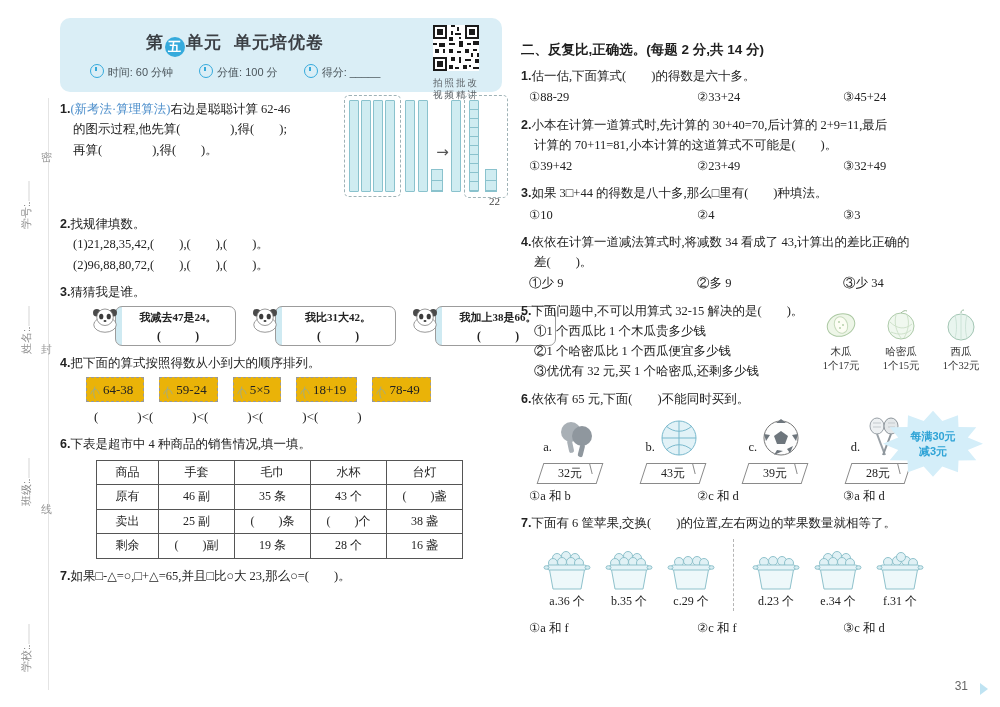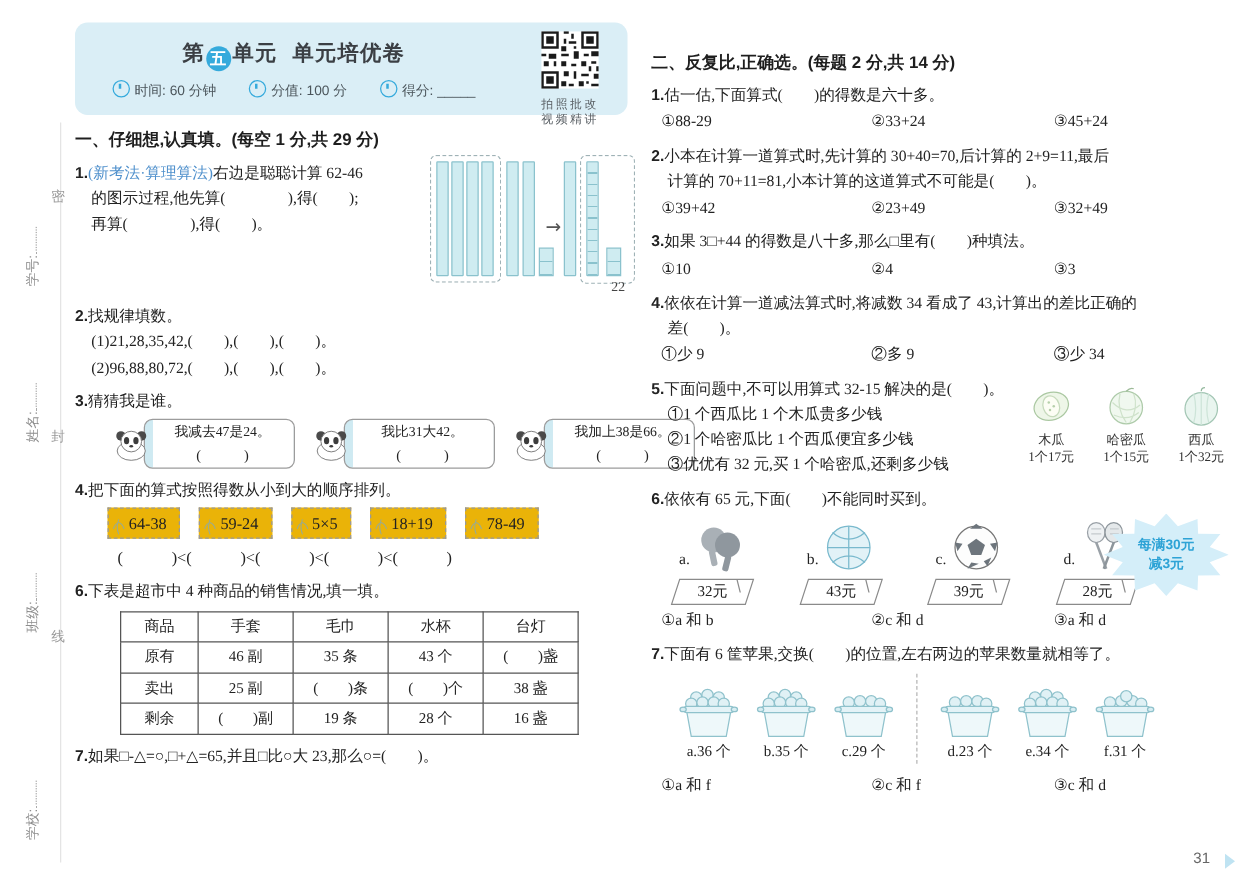--- a/index.html
+++ b/index.html
@@ -46,21 +46,21 @@
   .dashbox{position:absolute;border:1px dashed #9fb2b6;border-radius:5px;}
   .db-l{left:0;top:0;width:55px;height:100px;}
   .db-r{left:13px;top:0;width:42px;height:101px;}
   .rod{position:absolute;top:5px;width:8px;height:90px;background:#cfecf1;border:1px solid #8ac2cd;border-radius:1px;}
   .rod.seg{background:repeating-linear-gradient(to bottom,#cfecf1 0 8px,#8ac2cd 8px 9px);}
   .cube{position:absolute;width:10px;height:21px;background:repeating-linear-gradient(to bottom,#cfecf1 0 9.5px,#8ac2cd 9.5px 10.5px);border:1px solid #8ac2cd;}
   .blkarrow{align-self:center;color:#555;font-size:15px;margin:0 2px;font-family:"DejaVu Sans",sans-serif;}
   .blk-label{position:absolute;right:2px;bottom:-4px;font-size:11px;color:#444;}
   
   .bubrow{display:flex;gap:14px;margin:4px 0 2px 30px;}
-  .bubble{display:flex;align-items:center;}
+  .bubble{display:flex;align-items:flex-start;font-weight:bold;}
   .panda{margin-right:-5px;position:relative;z-index:2;}
   .bub-box{border:1px solid #9c9c9c;border-radius:7px;background:linear-gradient(to right,#cfeaf2 0 6px,#fff 6px);padding:2px 5px 0 10px;min-width:104px;text-align:center;}
   .bub-say{font-size:11px;white-space:nowrap;}
   .bub-blank{font-size:11.5px;}
   
   .tagrow{display:flex;gap:15px;margin:3px 0 2px 26px;}
   .otag{border:1px dashed #999;padding:1px 10px 1px 2px;display:inline-flex;align-items:flex-end;gap:2px;font-size:13px;background:#eab308;}
   .orderline{margin:4px 0 0 34px;font-size:13px;}
   
   .ineq{display:grid;grid-template-columns:162px 170px 1fr;padding-left:14px;font-size:13px;margin-top:9px;}
@@ -165,21 +165,20 @@
               <rect x="20" y="21" width="3" height="1"></rect>
           </g>
         </svg>
         <div class="qrcap">
           <div>拍照批改</div>
           <div>视频精讲</div>
         </div>
       </div>
     </div>
 
-    <div class="sec-h t">一、仔细想,认真填。(每空 1 分,共 29 分)</div>
 
     <div class="q q1wrap">
       <div class="q1text">
         <div class="t"><span class="qno">1.</span><span class="blue">(新考法·算理算法)</span><span>右边是聪聪计算 62-46</span></div>
         <div class="t ind">的图示过程,他先算(　　　　),得(　　);</div>
         <div class="t ind">再算(　　　　),得(　　)。</div>
       </div>
       <div class="illu">
         <div class="grp-l">
           <div class="dashbox db-l"></div>

